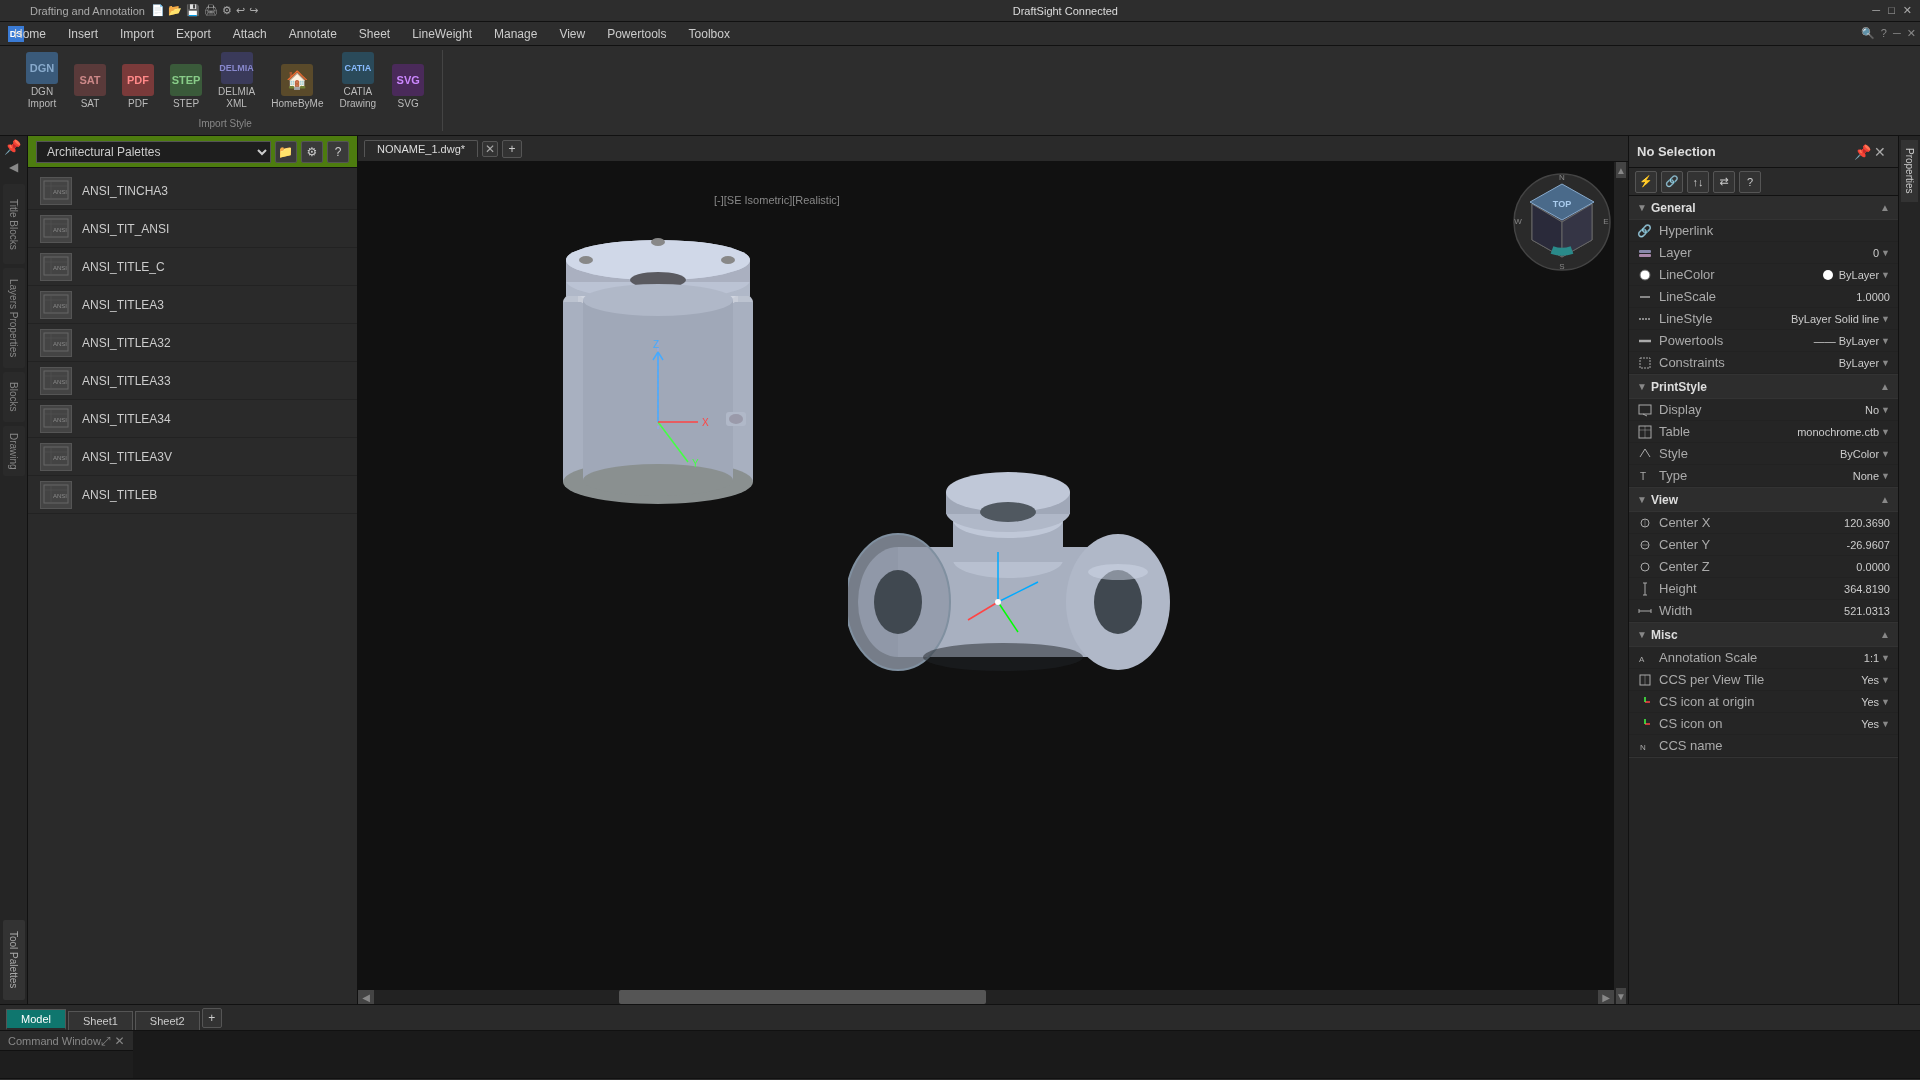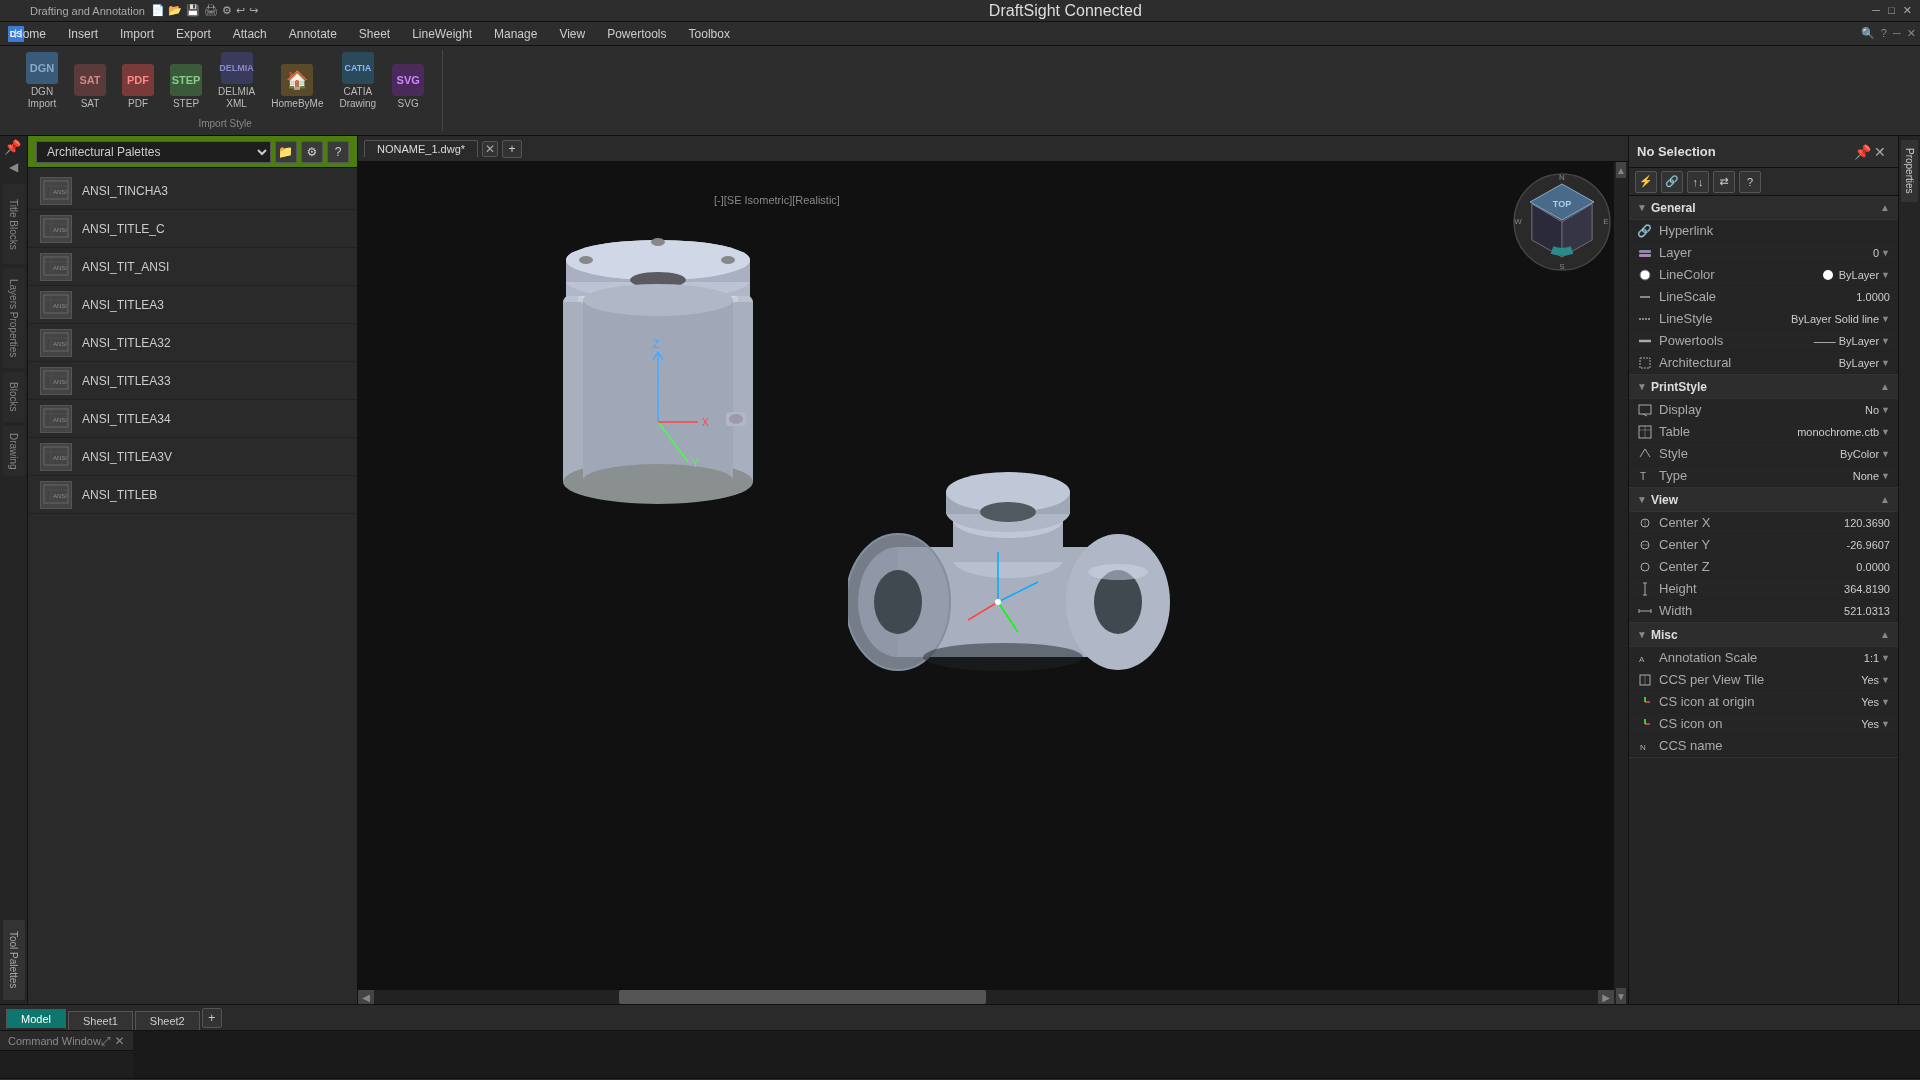--- a/index.html
+++ b/index.html
@@ -4,21 +4,21 @@
   <style>
     * { margin: 0; padding: 0; box-sizing: border-box; }
     body { width: 1920px; height: 1080px; background: #1e1e1e; font-family: 'Segoe UI', Arial, sans-serif; font-size: 12px; color: #ccc; overflow: hidden; }
 
     
     #titlebar { height: 22px; background: #2d2d2d; display: flex; align-items: center; justify-content: space-between; padding: 0 8px; border-bottom: 1px solid #111; }
     #titlebar-left { display: flex; align-items: center; gap: 6px; }
     #titlebar-logo { width: 16px; height: 16px; background: #3a7bd5; display: flex; align-items: center; justify-content: center; font-size: 9px; color: white; font-weight: bold; margin-top: 47px; }
     #titlebar-app { font-size: 11px; color: #aaa; }
     #titlebar-toolbar { display: flex; gap: 4px; font-size: 11px; color: #aaa; }
-    #titlebar-center { font-size: 16px; color: #ddd; }
+    #titlebar-center { font-size: 11px; color: #ddd; }
     #titlebar-right { display: flex; gap: 8px; font-size: 11px; color: #aaa; }
 
     
     #menubar { height: 24px; background: #2d2d2d; display: flex; align-items: center; padding: 0 4px; border-bottom: 1px solid #111; gap: 2px; }
     .menu-item { padding: 2px 10px; font-size: 12px; color: #ccc; cursor: pointer; border-radius: 2px; }
 
     
     #ribbon { height: 90px; background: #2d2d2d; border-bottom: 1px solid #111; display: flex; align-items: stretch; padding: 4px 8px; gap: 4px; }
     .ribbon-group { display: flex; flex-direction: column; align-items: center; justify-content: flex-end; border-right: 1px solid #444; padding: 0 12px 2px 12px; gap: 2px; }
     .ribbon-group-label { font-size: 10px; color: #888; margin-top: 2px; }
@@ -235,32 +235,32 @@
   </div>
         <div class="palette-item">
     <div class="palette-item-icon">
       <svg width="26" height="22" viewBox="0 0 26 22">
         <rect x="1" y="1" width="24" height="18" fill="none" stroke="#666" stroke-width="1"></rect>
         <line x1="1" y1="6" x2="25" y2="6" stroke="#555" stroke-width="0.5"></line>
         <line x1="8" y1="1" x2="8" y2="19" stroke="#555" stroke-width="0.5"></line>
         <text x="10" y="14" fill="#888" font-size="6">ANSI</text>
       </svg>
     </div>
+    <span class="palette-item-label">ANSI_TIT_ANSI</span>
+  </div>
+        <div class="palette-item">
+    <div class="palette-item-icon">
+      <svg width="26" height="22" viewBox="0 0 26 22">
+        <rect x="1" y="1" width="24" height="18" fill="none" stroke="#666" stroke-width="1"></rect>
+        <line x1="1" y1="6" x2="25" y2="6" stroke="#555" stroke-width="0.5"></line>
+        <line x1="8" y1="1" x2="8" y2="19" stroke="#555" stroke-width="0.5"></line>
+        <text x="10" y="14" fill="#888" font-size="6">ANSI</text>
+      </svg>
+    </div>
     <span class="palette-item-label">ANSI_TITLE_C</span>
-  </div>
-        <div class="palette-item">
-    <div class="palette-item-icon">
-      <svg width="26" height="22" viewBox="0 0 26 22">
-        <rect x="1" y="1" width="24" height="18" fill="none" stroke="#666" stroke-width="1"></rect>
-        <line x1="1" y1="6" x2="25" y2="6" stroke="#555" stroke-width="0.5"></line>
-        <line x1="8" y1="1" x2="8" y2="19" stroke="#555" stroke-width="0.5"></line>
-        <text x="10" y="14" fill="#888" font-size="6">ANSI</text>
-      </svg>
-    </div>
-    <span class="palette-item-label">ANSI_TIT_ANSI</span>
   </div>
         <div class="palette-item">
     <div class="palette-item-icon">
       <svg width="26" height="22" viewBox="0 0 26 22">
         <rect x="1" y="1" width="24" height="18" fill="none" stroke="#666" stroke-width="1"></rect>
         <line x1="1" y1="6" x2="25" y2="6" stroke="#555" stroke-width="0.5"></line>
         <line x1="8" y1="1" x2="8" y2="19" stroke="#555" stroke-width="0.5"></line>
         <text x="10" y="14" fill="#888" font-size="6">ANSI</text>
       </svg>
     </div>
@@ -540,21 +540,21 @@
           <span class="props-row-value">—— ByLayer</span>
           <span class="arrow">▼</span>
         </div>
       </div>
       <div class="props-row">
         <div class="props-row-icon">
           <svg width="14" height="14" viewBox="0 0 14 14">
               <rect x="2" y="2" width="10" height="10" fill="none" stroke="#aaa" stroke-width="1" stroke-dasharray="2,1"></rect>
             </svg>
         </div>
-        <span class="props-row-label">Architectural</span>
+        <span class="props-row-label">Constraints</span>
         <div class="props-row-dropdown">
           <span class="props-row-value">ByLayer</span>
           <span class="arrow">▼</span>
         </div>
       </div>
     </div>
 
     <div class="props-section">
       <div class="props-section-header">
         <span class="section-arrow">▼</span>

